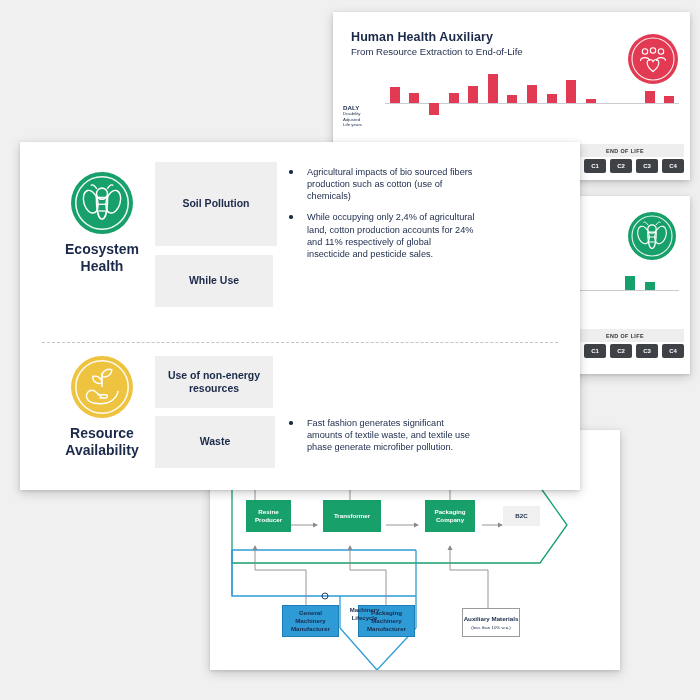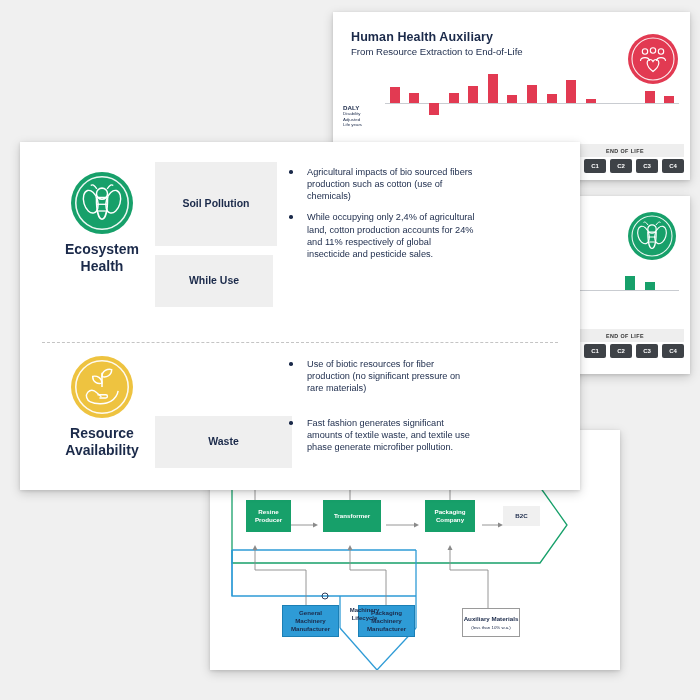--- a/index.html
+++ b/index.html
@@ -327,25 +327,23 @@
             <path d="M24 16 C24 11.5 28.5 9.5 31.5 10.5 C31.5 15 27.5 17 24 16 Z" fill="none" stroke="#fff" stroke-width="1.1"></path>
             <path d="M24 21 C24 17 20 15 16.8 15.8 C16.8 20 20.5 22 24 21 Z" fill="none" stroke="#fff" stroke-width="1.1"></path>
             <path d="M13 28 C15.5 25.5 18 26.5 20 28.5 L23.5 31.5" fill="none" stroke="#fff" stroke-width="1.1"></path>
             <path d="M13 28 C11 30.5 12 34 15 35.5 C19 37.5 27 37.5 31 35 C34 33 36 30 36.5 27" fill="none" stroke="#fff" stroke-width="1.1"></path>
             <path d="M20.5 30 H27 C28.6 30 28.6 32.5 27 32.5 H22" fill="none" stroke="#fff" stroke-width="1.1"></path>
           </svg>
         </div>
         <div class="cat-name">Resource Availability</div>
       </div>
 
-      <div class="bullets" style="left:265px;top:216px;width:190px;">
-        <div class="bullet">Use of biotic resources for fiber production (no significant pressure on rare materials)</div>
-      </div>
-
-      <div class="topic" style="left:135px;top:274px;width:137px;height:52px;">Waste</div>
+      <div class="topic" style="left:135px;top:214px;width:118px;height:52px;">Use of non-energy resources</div>
+
+      <div class="topic" style="left:135px;top:274px;width:120px;height:52px;">Waste</div>
       <div class="bullets" style="left:265px;top:275px;width:190px;">
         <div class="bullet">Fast fashion generates significant amounts of textile waste, and textile use phase generate microfiber pollution.</div>
       </div>
 
     </div>
   </div>
 
 </div>
 
 </body></html>

